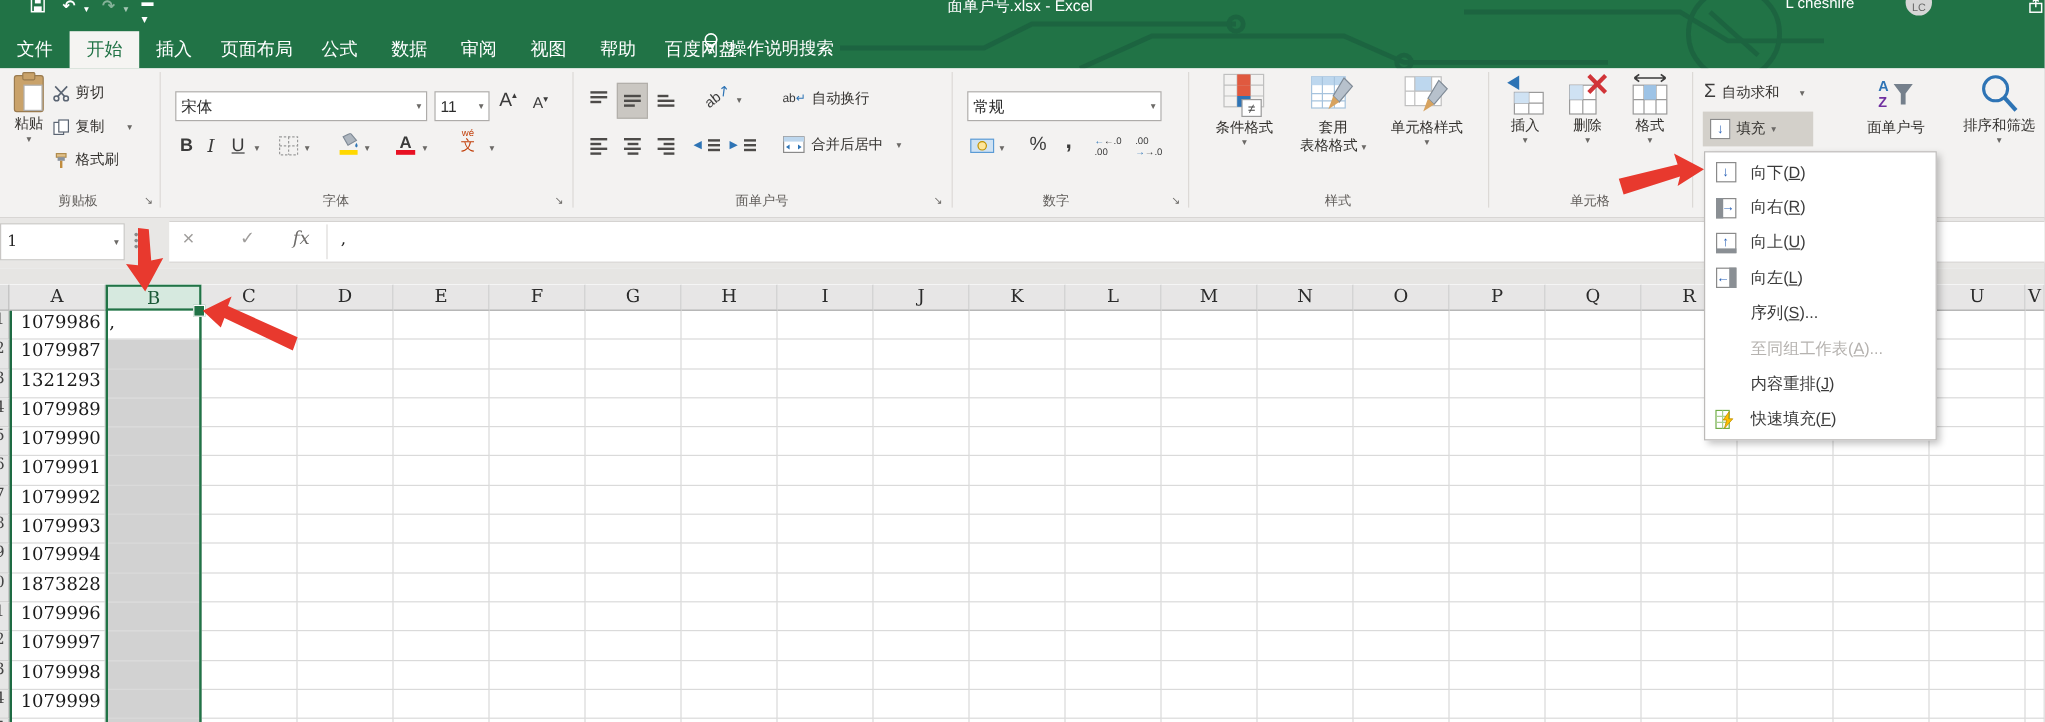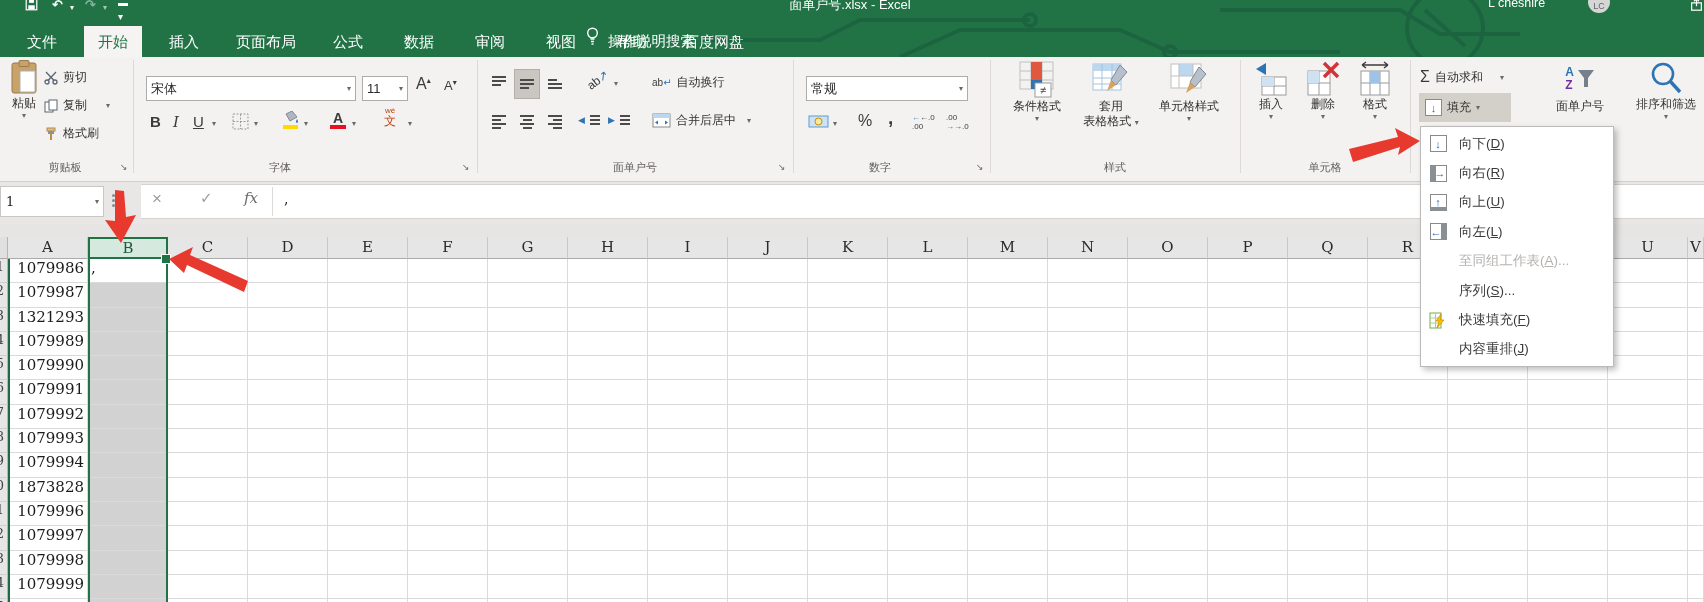--- a/index.html
+++ b/index.html
@@ -7,21 +7,21 @@
        font-family:"Liberation Sans","DejaVu Sans",sans-serif;-webkit-font-smoothing:antialiased;}
   .abs{position:absolute;}
   
   .header{position:absolute;left:0;top:0;width:1704px;height:57px;background:#217346;overflow:hidden;}
   .qat-ic{position:absolute;top:-2px;color:#fff;font-size:13px;line-height:14px;}
   .title-txt{position:absolute;top:-4px;left:600px;width:500px;text-align:center;color:#fff;font-size:13px;}
   .user-txt{position:absolute;top:-4px;left:1488px;color:#fff;font-size:12.5px;}
   .avatar{position:absolute;top:-9px;left:1588px;width:22px;height:22px;border-radius:50%;background:#d6d6d6;
           color:#666;font-size:9px;text-align:center;line-height:30px;}
   .tabs{position:absolute;left:0;top:26px;height:31px;display:flex;}
-  .tab{height:31px;line-height:31px;color:#fff;font-size:15px;text-align:center;padding:0 14px;cursor:default;margin-left:13px;}
+  .tab{height:31px;line-height:31px;color:#fff;font-size:15px;text-align:center;padding:0 14px;cursor:default;}
   .tab.active{background:#f5f4f2;color:#217346;}
   .tellme{position:absolute;top:26px;left:585px;height:31px;line-height:31px;color:#fff;font-size:14.5px;display:flex;align-items:center;gap:8px;}
   
   .ribbon{position:absolute;left:0;top:57px;width:1704px;height:125px;background:#f3f2f1;border-bottom:1px solid #d2cfcc;box-sizing:border-box;}
   .vsep{position:absolute;top:3px;width:1px;height:113px;background:#dcd9d6;}
   .glabel{position:absolute;top:103px;font-size:11px;color:#605d5a;text-align:center;}
   .launcher{position:absolute;top:105px;font-size:9px;color:#6b6966;}
   .rtxt{font-size:12px;color:#34322f;}
   .caret{font-size:8px;color:#6b6966;}
   .bigbtn{position:absolute;display:flex;flex-direction:column;align-items:center;}
@@ -857,42 +857,42 @@
           <span class="fic">↑<i class="gbar" style="left: -1px; bottom: -1px; width: 17px; height: 4px;"></i></span>
         </span>
         <span>向上(<u>U</u>)</span>
       </div>
       <div class="mi">
         <span class="ficon">
           <span class="fic" style="padding-right: 4px;">←<i class="gbar" style="right: -1px; top: -1px; width: 6px; height: 17px;"></i></span>
         </span>
         <span>向左(<u>L</u>)</span>
       </div>
+      <div class="mi">
+        <span class="ficon"></span>
+        <span>序列(<u>S</u>)...</span>
+      </div>
       <div class="mi disabled">
         <span class="ficon"></span>
         <span>至同组工作表(<u>A</u>)...</span>
       </div>
       <div class="mi">
         <span class="ficon"></span>
-        <span>序列(<u>S</u>)...</span>
+        <span>内容重排(<u>J</u>)</span>
       </div>
       <div class="mi">
         <span class="ficon">
           <svg width="18" height="17" viewBox="0 0 18 17">
             <rect x="1" y="1" width="11" height="15" fill="#fff" stroke="#70ad47"></rect>
             <path d="M1 6 H12 M1 11 H12 M6.5 1 V16" stroke="#a9d08e"></path>
             <polygon points="12,2 7,9 10,9 8,16 15,8 11.5,8" fill="#ffc000" stroke="#bf9000" stroke-width="0.7"></polygon>
           </svg>
         </span>
         <span>快速填充(<u>F</u>)</span>
       </div>
-      <div class="mi">
-        <span class="ficon"></span>
-        <span>内容重排(<u>J</u>)</span>
-      </div>
     </div>
 
   <svg class="arrows" viewBox="0 0 1704 602">
     <path d="M115,190 L124,191 L126,217 L136,215 L121,243 L105,220 L115,221 Z" fill="#e8392e"></path>
     <path d="M169,259 L193,247 L190,255 L248,281 L244,292 L187,265 L184,273 Z" fill="#e8392e"></path>
     <path d="M1420,141 L1395,128 L1398,137 L1349,149 L1353,162 L1400,147 L1398,155 Z" fill="#e8392e"></path>
   </svg>
 </div>
 
 </body></html>

